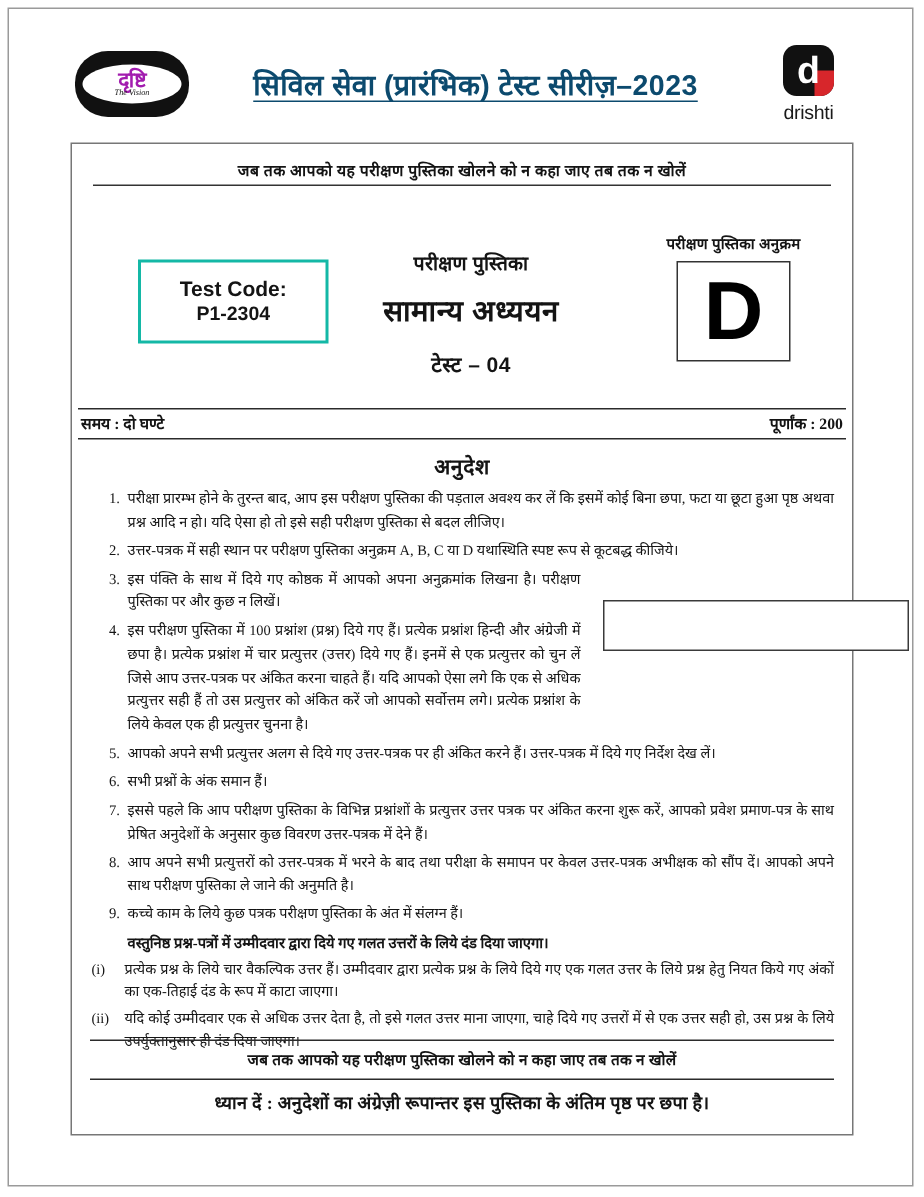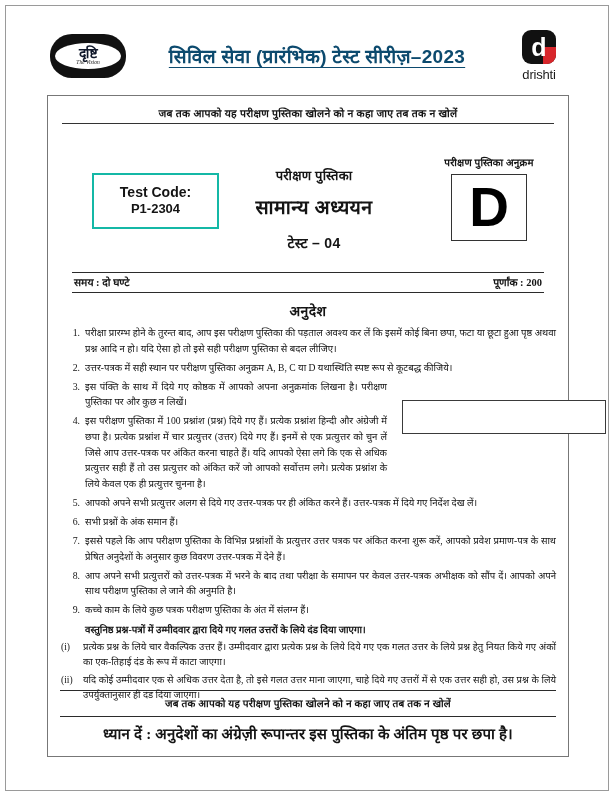--- a/index.html
+++ b/index.html
@@ -57,21 +57,21 @@
     display: flex;
     flex-direction: column;
     align-items: center;
     justify-content: center;
     line-height: 1;
   }
   .logo-vision .hi {
     font-family: "Liberation Sans", sans-serif;
     font-size: 14px;
     font-weight: bold;
-    color: #0f172a;
+    color: #a21caf;
     letter-spacing: -0.5px;
     margin-top: -1px;
   }
   .logo-vision .en {
     font-family: "Liberation Serif", serif;
     font-style: italic;
     font-size: 5.5px;
     color: #111111;
     margin-top: 0px;
   }
@@ -240,21 +240,21 @@
     justify-content: center;
     font-family: "Liberation Sans", sans-serif;
     font-size: 55px;
     font-weight: bold;
     line-height: 1;
     color: #000000;
   }
 
   
   .meta-row {
-    margin: 0 24px;
+    margin: 0 4px;
     border-top: 1.3px solid #2b2b2b;
     border-bottom: 1.3px solid #2b2b2b;
     display: flex;
     justify-content: space-between;
     align-items: center;
     padding: 2px 2px 3px 2px;
     font-family: "Liberation Serif", serif;
     font-weight: bold;
     font-size: 10.5px;
   }
@@ -350,21 +350,21 @@
     font-size: 10.2px;
     border-top: 1.2px solid #2b2b2b;
     border-bottom: 1.2px solid #2b2b2b;
     padding: 5px 0 6px 0;
     letter-spacing: 0.2px;
   }
   .note-line {
     text-align: center;
     font-family: "Liberation Serif", serif;
     font-weight: bold;
-    font-size: 15px;
+    font-size: 12px;
     padding: 6px 0 3px 0;
     letter-spacing: 0.2px;
   }
 </style>
 </head>
 <body>
 
 <div class="page-frame"></div>
 
 <div class="masthead">

